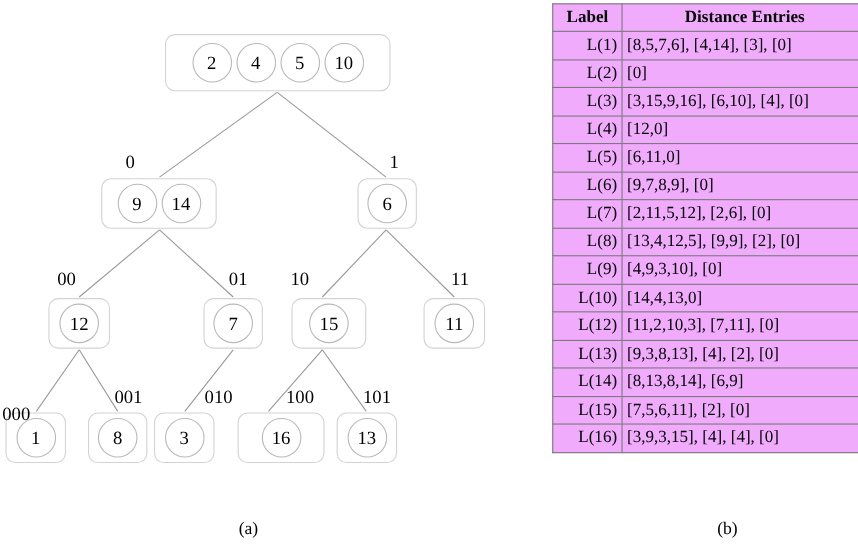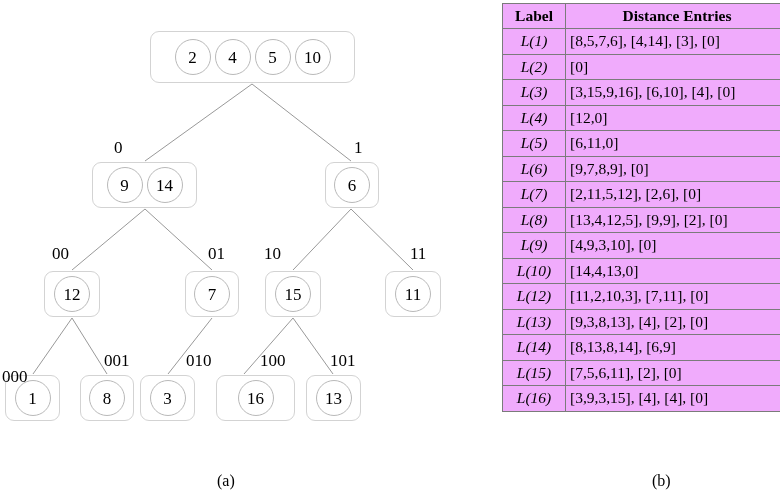--- a/index.html
+++ b/index.html
@@ -98,21 +98,21 @@
     box-sizing: border-box;
     white-space: nowrap;
     overflow: hidden;
   }
   table.dist-table th {
     font-weight: bold;
     text-align: center;
   }
   th.col-label, td.col-label { width: 63px; }
   th.col-entries, td.col-entries { width: 223px; }
-  td.col-label { text-align: center; font-style: italic; }
+  td.col-label { text-align: right; }
   td.col-entries { text-align: left; }
 </style>
 </head>
 <body>
 
 <div id="figure-a">
 
   <svg id="tree-edges" viewBox="0 0 470 470" width="470" height="470" xmlns="http://www.w3.org/2000/svg">
       <line x1="252" y1="84" x2="145" y2="161" stroke="#999999" stroke-width="1"></line>
       <line x1="252" y1="84" x2="351" y2="161" stroke="#999999" stroke-width="1"></line>
@@ -140,21 +140,21 @@
       </div>
       <div class="tree-node" style="left: 325px; top: 162px; width: 54px; height: 46px;">
         <div class="tree-key">6</div>
       </div>
       <div class="tree-node" style="left: 44px; top: 271px; width: 56px; height: 46px;">
         <div class="tree-key">12</div>
       </div>
       <div class="tree-node" style="left: 185px; top: 271px; width: 54px; height: 46px;">
         <div class="tree-key">7</div>
       </div>
-      <div class="tree-node" style="left: 265px; top: 271px; width: 56px; height: 46px;">
+      <div class="tree-node" style="left: 265px; top: 271px; width: 68px; height: 46px;">
         <div class="tree-key">15</div>
       </div>
       <div class="tree-node" style="left: 385px; top: 271px; width: 56px; height: 46px;">
         <div class="tree-key">11</div>
       </div>
       <div class="tree-node" style="left: 5px; top: 375px; width: 55px; height: 46px;">
         <div class="tree-key">1</div>
       </div>
       <div class="tree-node" style="left: 80px; top: 375px; width: 54px; height: 46px;">
         <div class="tree-key">8</div>

